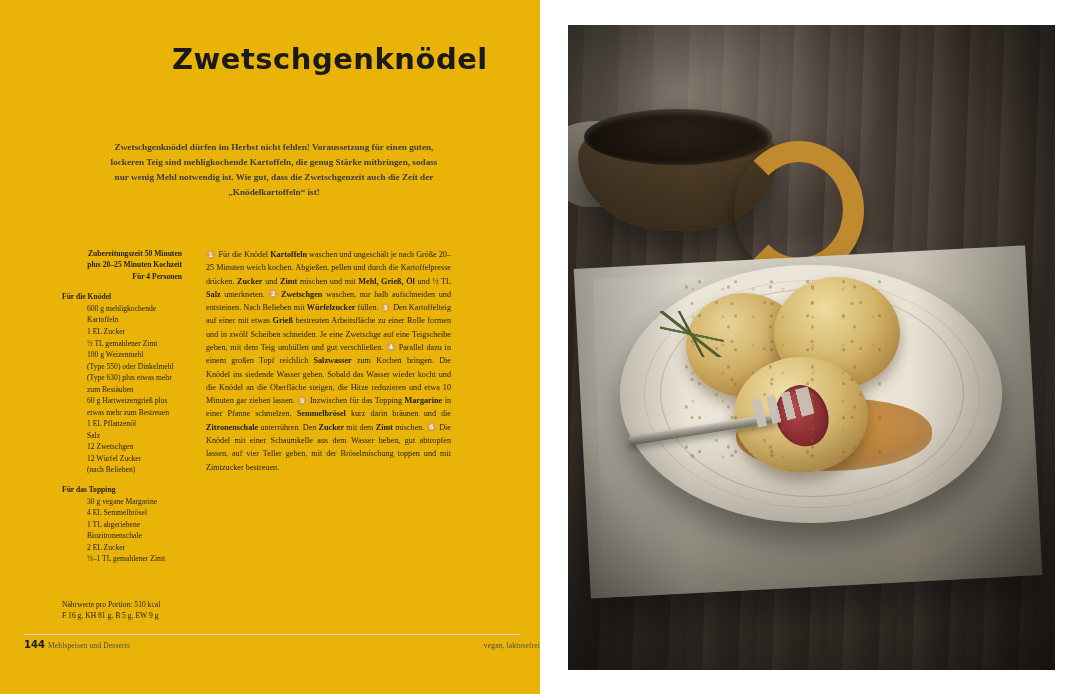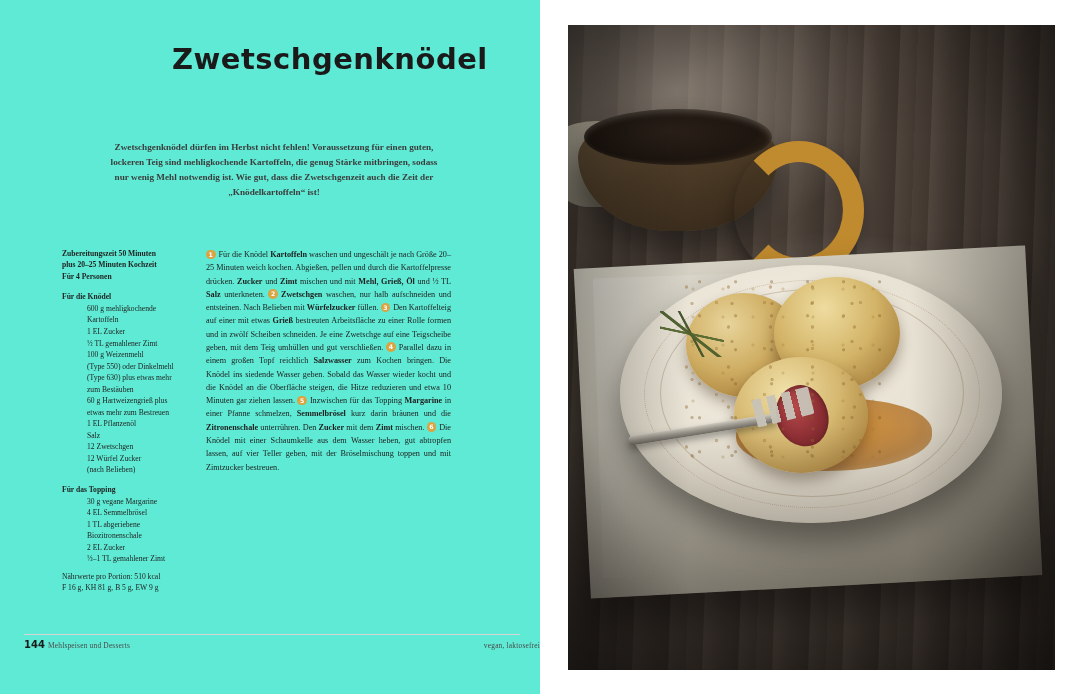--- a/index.html
+++ b/index.html
@@ -20,21 +20,21 @@
     background: #ffffff;
   }
 
   
   .left-page {
     position: absolute;
     left: 0;
     top: 0;
     width: 540px;
     height: 694px;
-    background: #5eead4;
+    background: #eab308;
   }
 
   .recipe-title {
     position: absolute;
     left: 172px;
     top: 44px;
     width: 340px;
     font-family: "DejaVu Sans", sans-serif;
     font-weight: bold;
     font-size: 29px;
@@ -64,31 +64,31 @@
     width: 120px;
     font-family: "Liberation Serif", serif;
     font-size: 7.6px;
     line-height: 1.55;
     color: #1f1f1f;
   }
   .col-left .meta {
     font-weight: bold;
     margin-bottom: 9px;
   }
-  .col-left .meta div { line-height: 1.5; }
+  .col-left .meta div { line-height: 1.5; text-align: right; }
   .col-left .group-head {
     font-weight: bold;
     margin-top: 8px;
   }
   .col-left .ing {
     line-height: 1.52;
     margin-left: 25px;
   }
   .col-left .nutri {
-    margin-top: 6px;
+    margin-top: 34px;
     line-height: 1.5;
   }
 
   
   .col-right {
     position: absolute;
     left: 206px;
     top: 248px;
     width: 245px;
     font-family: "Liberation Serif", serif;

